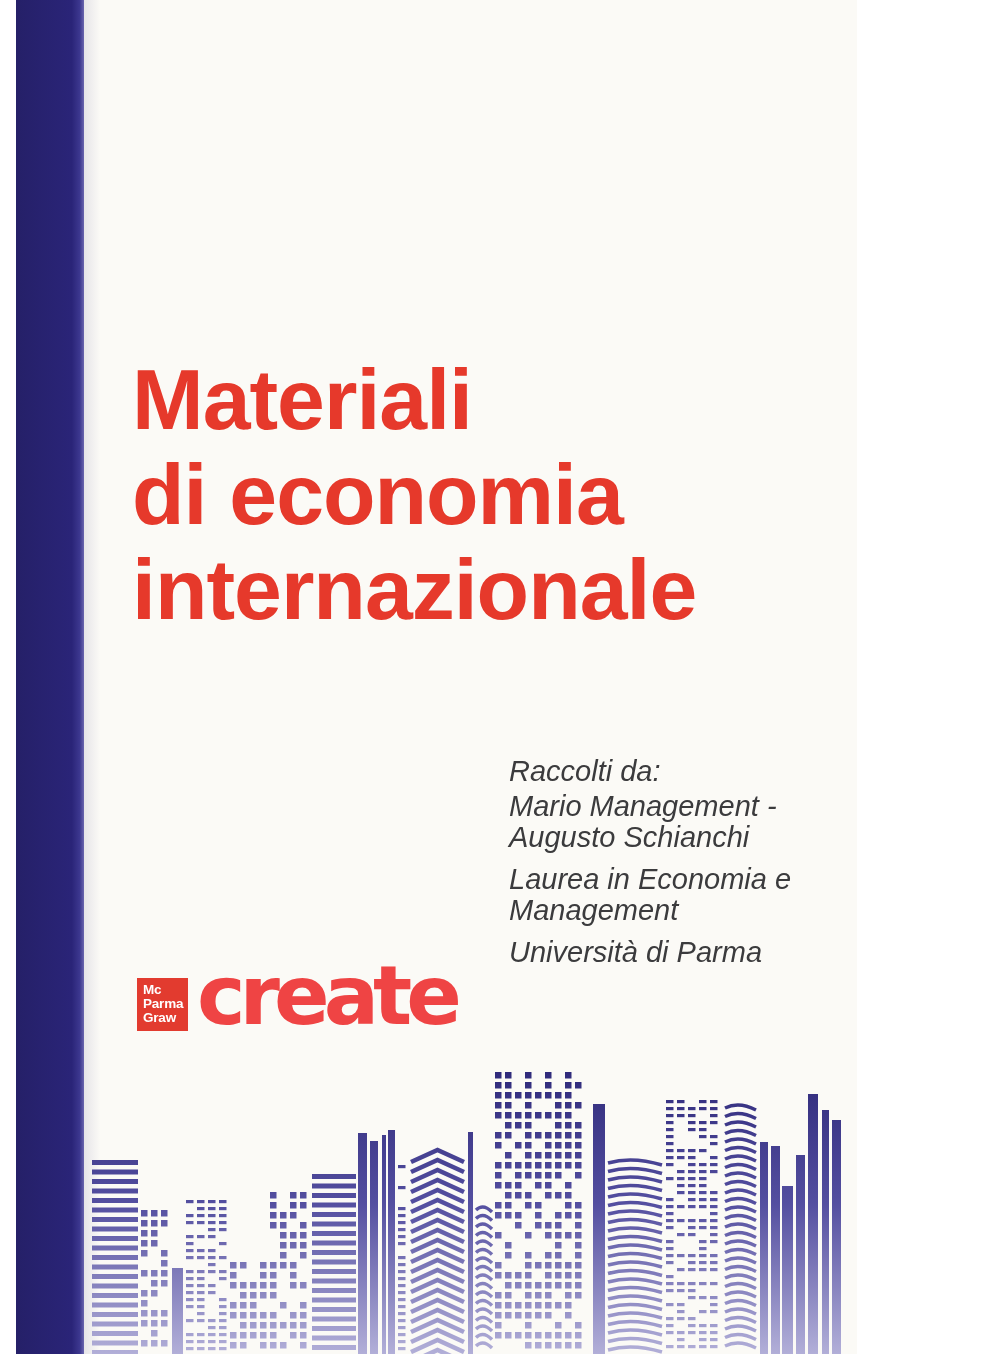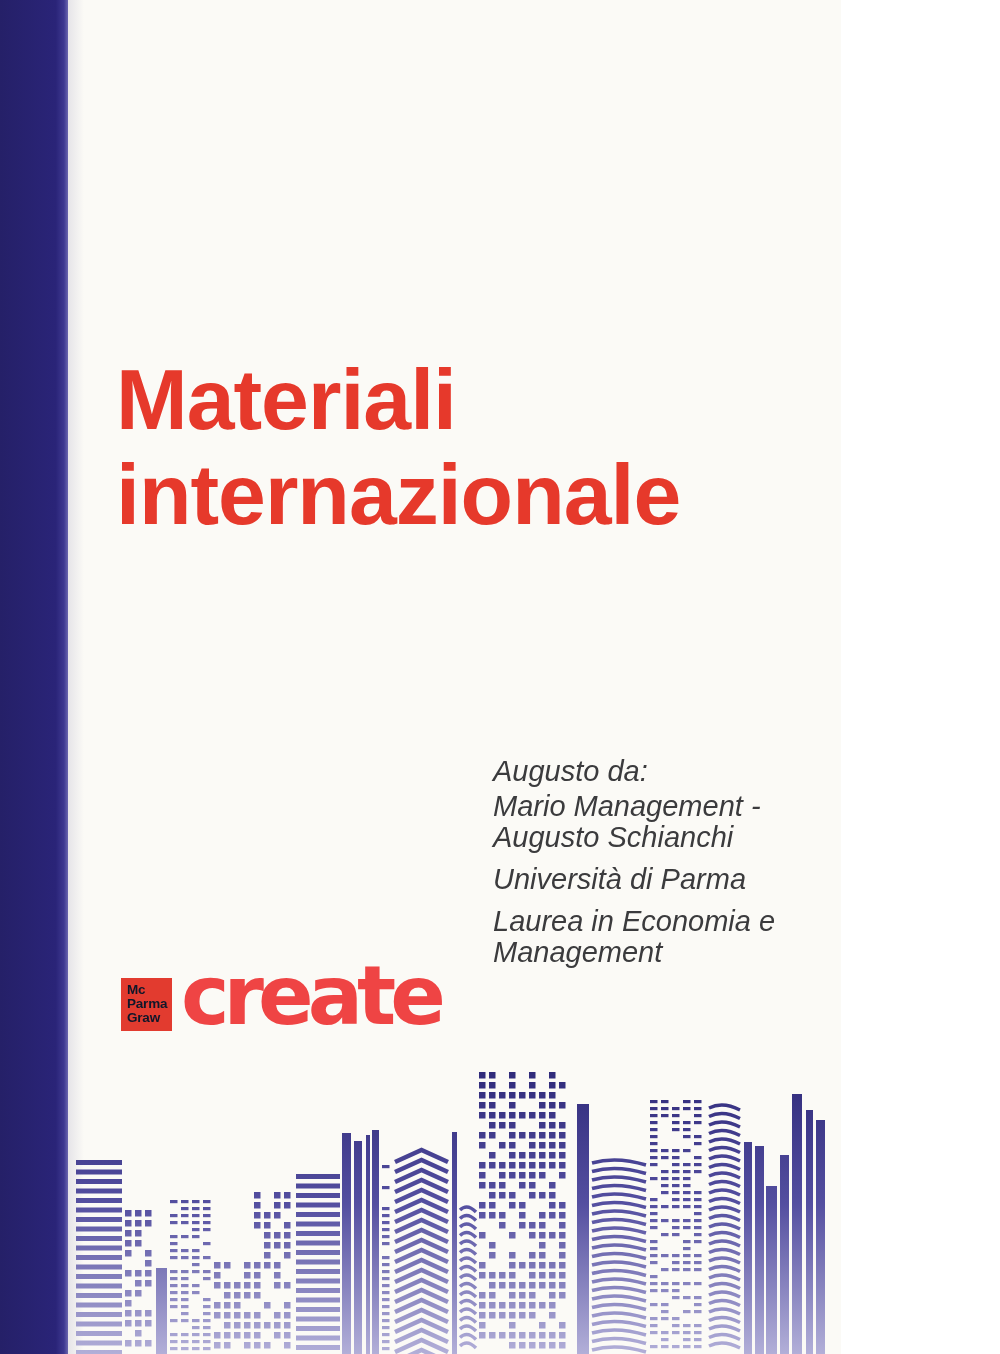--- a/index.html
+++ b/index.html
@@ -1,54 +1,55 @@
 <!DOCTYPE html>
 <html><head>
 <meta charset="utf-8">
 <style>
   html,body{margin:0;padding:0;}
   body{width:1000px;height:1354px;overflow:hidden;font-family:"Liberation Sans",sans-serif;}
-  .cover{position:relative;width:841px;height:1354px;background:#fbfaf6;overflow:hidden;}
+  .cover{position:relative;width:841px;height:1354px;background:#fbfaf6;overflow:hidden;margin-left:16px;}
   .spine{position:absolute;left:0;top:0;width:68px;height:1354px;
          background:linear-gradient(90deg,#252068 0%,#2a2478 82%,#3d3890 94%,#6a66ae 100%);}
   .spine-shadow{position:absolute;left:68px;top:0;width:16px;height:1354px;
          background:linear-gradient(90deg,rgba(40,35,110,0.10),rgba(40,35,110,0));}
   .title{position:absolute;left:116px;top:352px;margin:0;
          font-size:86px;line-height:95px;font-weight:700;letter-spacing:-1px;}
   .title span{display:block;}
   .authors{position:absolute;left:493px;top:756px;font-style:italic;font-size:29px;line-height:31px;}
   .authors .a-line{margin-bottom:11px;}
   .authors .a-line:first-child{margin-bottom:4px;}
   .logo{position:absolute;left:121px;top:962px;height:80px;}
   .mgh-box{position:absolute;left:0;top:16px;width:51px;height:53px;box-sizing:border-box;
-           padding:5px 0 0 6px;color:#0f172a;font-weight:700;font-size:13.5px;line-height:14px;
+           padding:5px 0 0 6px;color:#ffffff;font-weight:700;font-size:13.5px;line-height:14px;
            letter-spacing:-0.2px;}
   .mgh-box span{display:block;}
   .create{position:absolute;left:60px;top:-14px;font-family:"DejaVu Sans","Liberation Sans",sans-serif;
           font-weight:700;font-size:82px;letter-spacing:-6px;}
   .skyline{position:absolute;left:0;bottom:0;width:1000px;height:300px;display:block;}
 </style>
 </head>
 <body>
 
 <div class="cover" style="background: rgb(251, 250, 246);">
 
   <div class="spine"></div>
   <div class="spine-shadow"></div>
 
   <h1 class="title" style="color: rgb(230, 57, 43);">
     <span>Materiali</span>
+    <span>di economia</span>
     <span>internazionale</span>
   </h1>
 
   <div class="authors" style="color: rgb(59, 59, 61);">
-    <div class="a-line">Augusto da:</div>
+    <div class="a-line">Raccolti da:</div>
     <div class="a-line">Mario Management - Augusto Schianchi</div>
+    <div class="a-line">Laurea in Economia e Management</div>
     <div class="a-line">Università di Parma</div>
-    <div class="a-line">Laurea in Economia e Management</div>
   </div>
 
   <div class="logo">
     <div class="mgh-box" style="background: rgb(226, 59, 47);">
       <span>Mc</span>
       <span>Parma</span>
       <span>Graw</span>
     </div>
     <div class="create" style="color: #ef4444;">create</div>
   </div>

